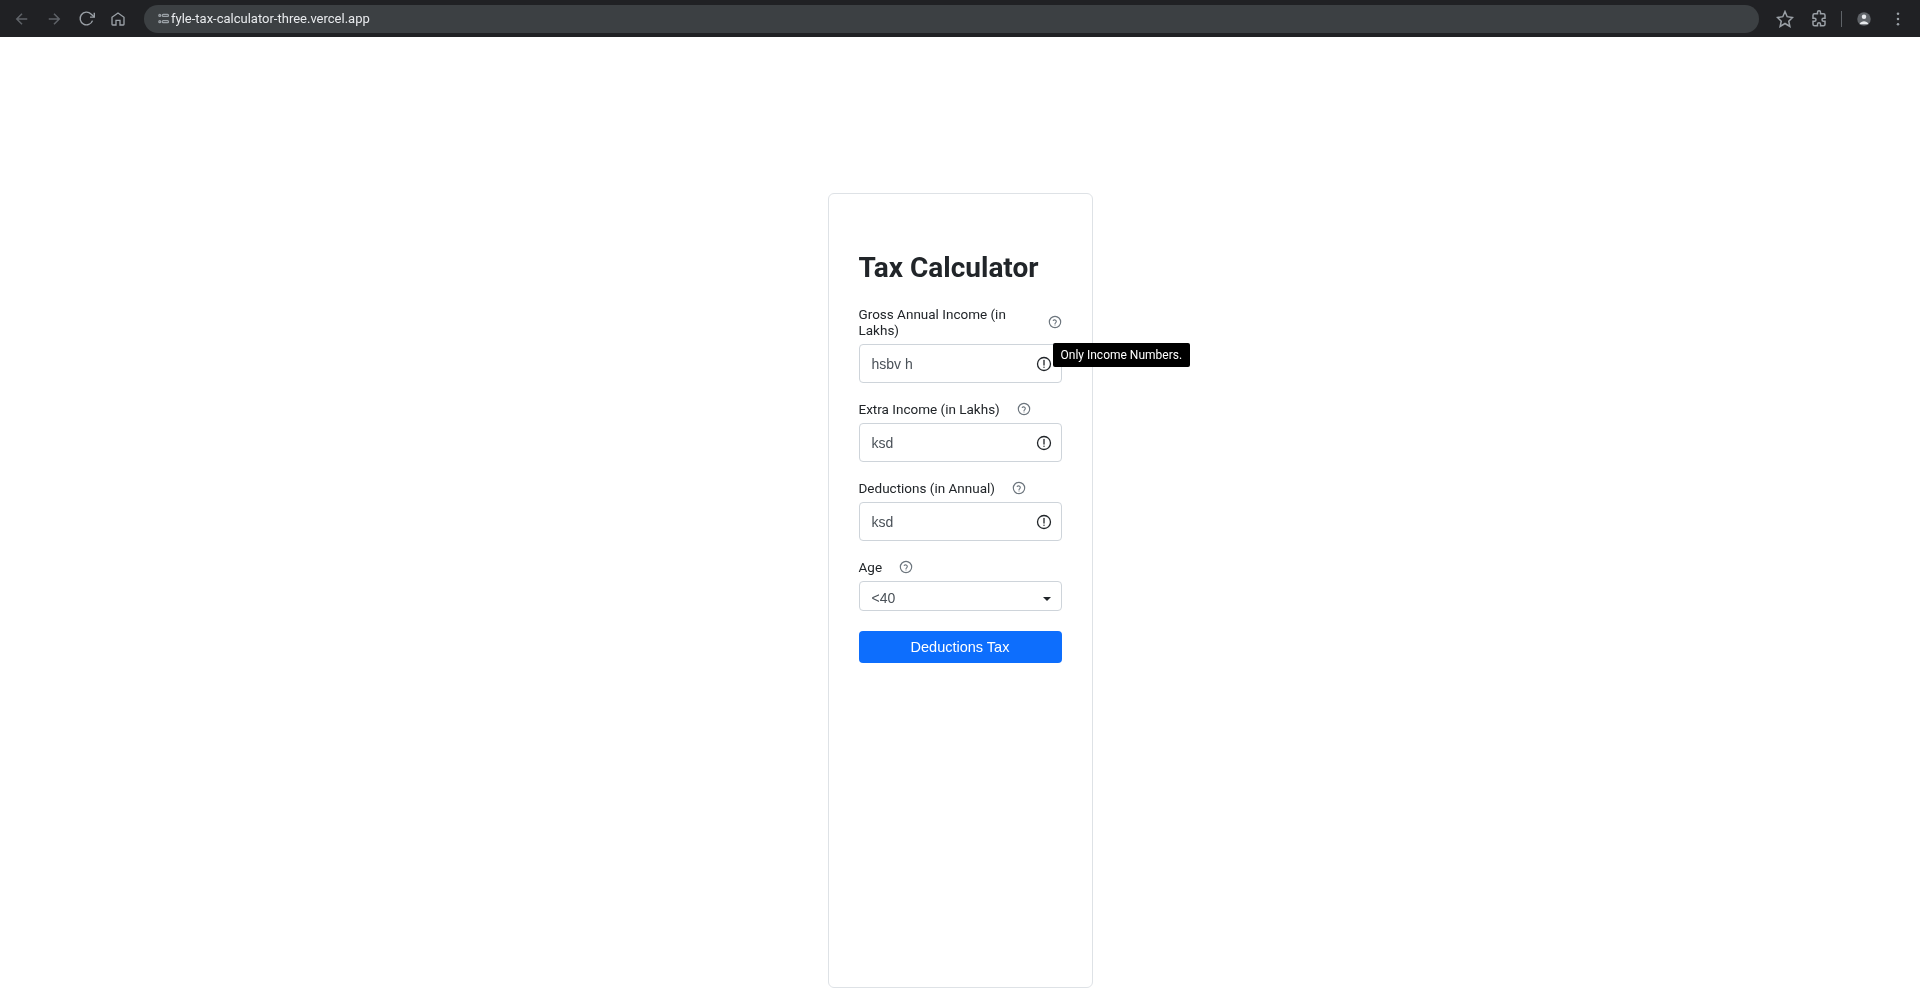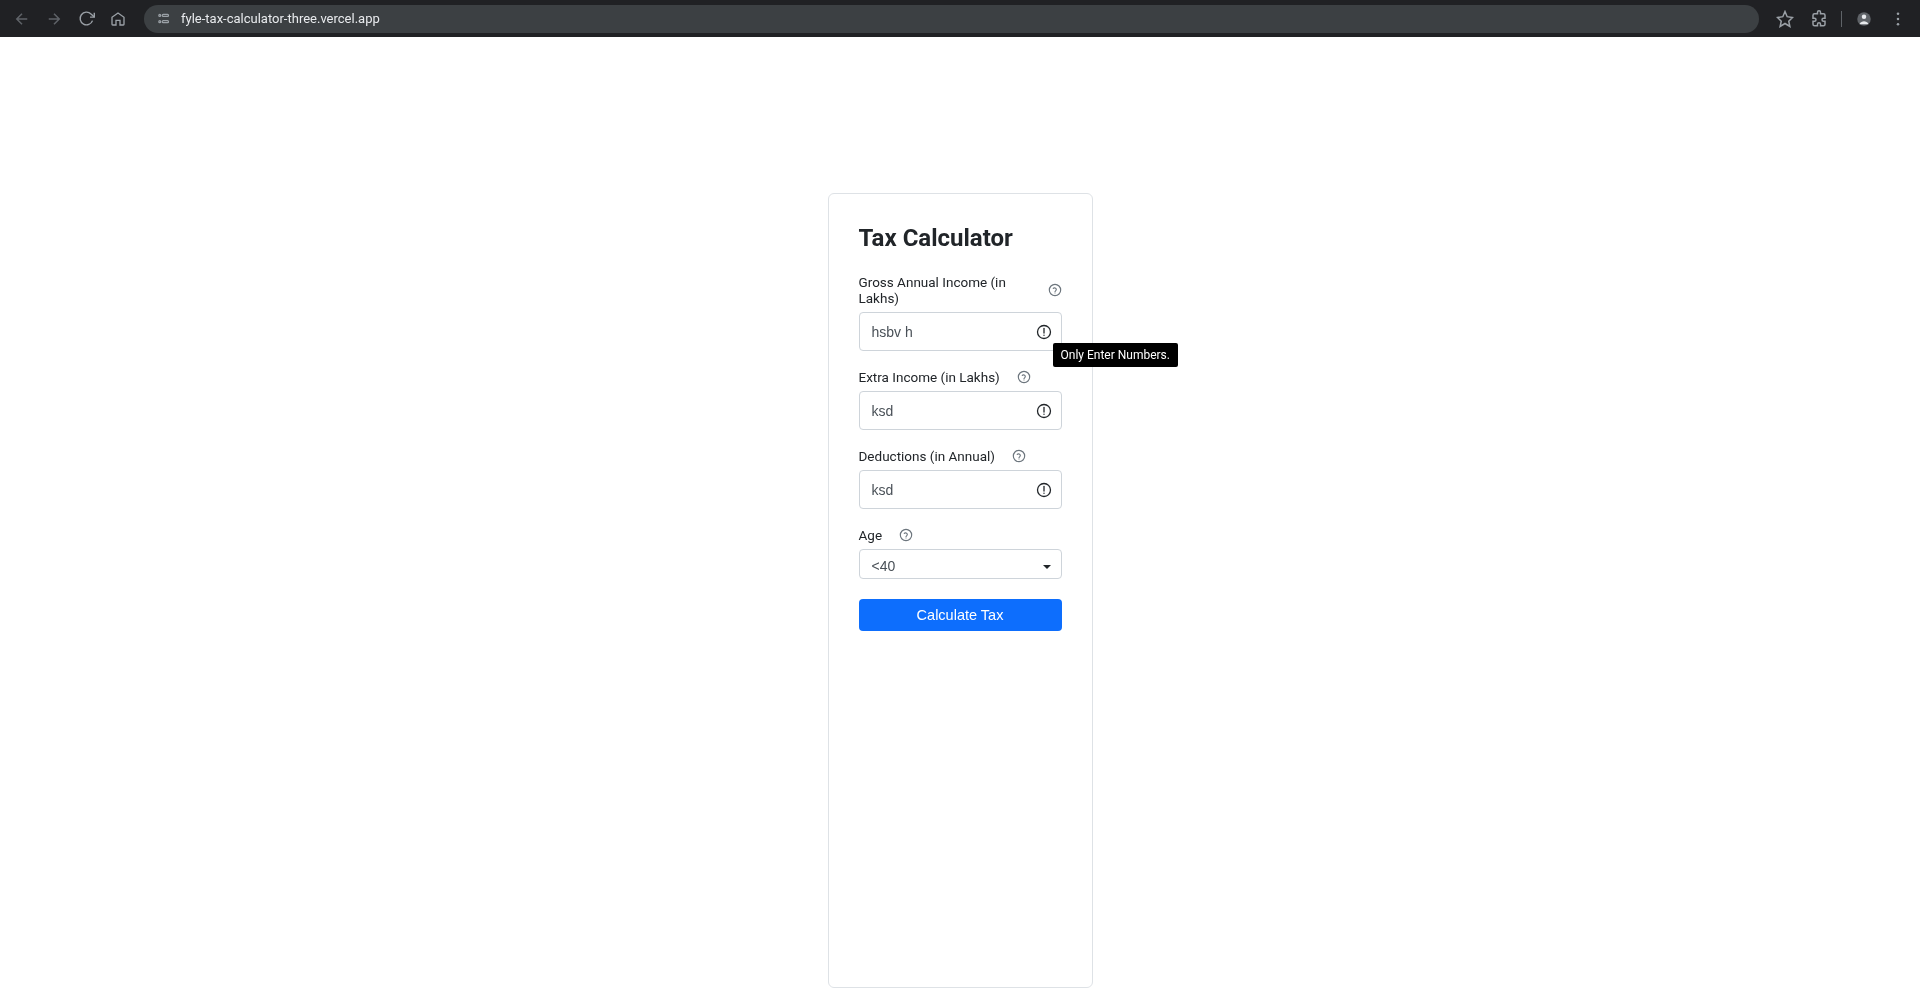--- a/index.html
+++ b/index.html
@@ -5,33 +5,33 @@
     * { margin: 0; padding: 0; box-sizing: border-box; }
     body { font-family: -apple-system, BlinkMacSystemFont, 'Segoe UI', Roboto, Arial, sans-serif; background: #fff; }
 
     
     .browser-chrome { background: #202124; height: 37px; display: flex; align-items: center; padding: 0 8px; gap: 4px; }
     .nav-btn { width: 28px; height: 28px; display: flex; align-items: center; justify-content: center; color: #9aa0a6; border-radius: 50%; }
     .nav-btn.disabled { color: #5f6368; }
     .nav-btn svg { width: 18px; height: 18px; }
     .reload-btn svg { width: 17px; height: 17px; }
     .home-btn svg { width: 16px; height: 16px; }
-    .address-bar { flex: 1; background: #3c4043; border-radius: 16px; height: 28px; display: flex; align-items: center; padding: 0 12px; margin: 0 8px; gap: 10px; }
+    .address-bar { flex: 1; background: #3c4043; border-radius: 16px; height: 28px; display: flex; align-items: center; padding: 0 12px; margin: 0 8px; }
     .site-info { display: flex; align-items: center; color: #9aa0a6; }
     .site-info svg { width: 15px; height: 15px; }
     .url { color: #e8eaed; font-size: 13px; flex: 1; }
     .right-icons { display: flex; align-items: center; gap: 6px; }
     .right-icon { width: 28px; height: 28px; display: flex; align-items: center; justify-content: center; color: #9aa0a6; border-radius: 50%; }
     .right-icon svg { width: 18px; height: 18px; }
     .divider-v { width: 1px; height: 16px; background: #5f6368; margin: 0 2px; }
 
     
     .page { width: 100%; min-height: calc(988px - 37px); background: #fff; padding-top: 156px; display: flex; justify-content: center; }
     .card { width: 265px; border: 1px solid #dee2e6; border-radius: 6px; padding: 30px 30px 30px 30px; position: relative; }
-    .card-title { font-size: 24px; font-weight: 700; color: #212529; margin-bottom: 22px; }
+    .card-title { font-size: 28px; font-weight: 700; color: #212529; margin-bottom: 22px; margin-top: 27px; }
     .form-group { margin-bottom: 18px; position: relative; }
     .form-label { font-size: 13.5px; color: #212529; display: flex; align-items: center; gap: 17px; margin-bottom: 6px; font-weight: 400; }
     .help-icon { display: inline-flex; align-items: center; justify-content: center; width: 14px; height: 14px; color: #6c757d; }
     .help-icon svg { width: 14px; height: 14px; }
     .input-wrap { position: relative; }
     .text-input { width: 100%; height: 39px; border: 1px solid #ced4da; border-radius: 4px; padding: 6px 34px 6px 12px; font-size: 14px; color: #495057; outline: none; }
     .error-icon { position: absolute; right: 10px; top: 50%; transform: translateY(-50%); width: 16px; height: 16px; color: #212529; display: flex; align-items: center; justify-content: center; }
     .error-icon svg { width: 16px; height: 16px; }
     .select-input { width: 100%; height: 30px; border: 1px solid #ced4da; border-radius: 4px; padding: 4px 28px 0 12px; font-size: 14px; color: #495057; background: #fff; appearance: none; outline: none; }
     .select-wrap { position: relative; }
@@ -195,17 +195,17 @@
           <option>&lt;40</option>
         </select>
         <span class="select-caret">
           <svg viewBox="0 0 12 12" fill="currentColor">
               <path d="M2 4l4 4 4-4z"></path>
             </svg>
         </span>
       </div>
     </div>
 
-    <button class="submit-btn">Calculate Tax</button>
-
-    <div class="tooltip">Only Enter Numbers.</div>
+    <button class="submit-btn">Deductions Tax</button>
+
+    <div class="tooltip">Only Income Numbers.</div>
   </div>
 </div>
 
 </body></html>

